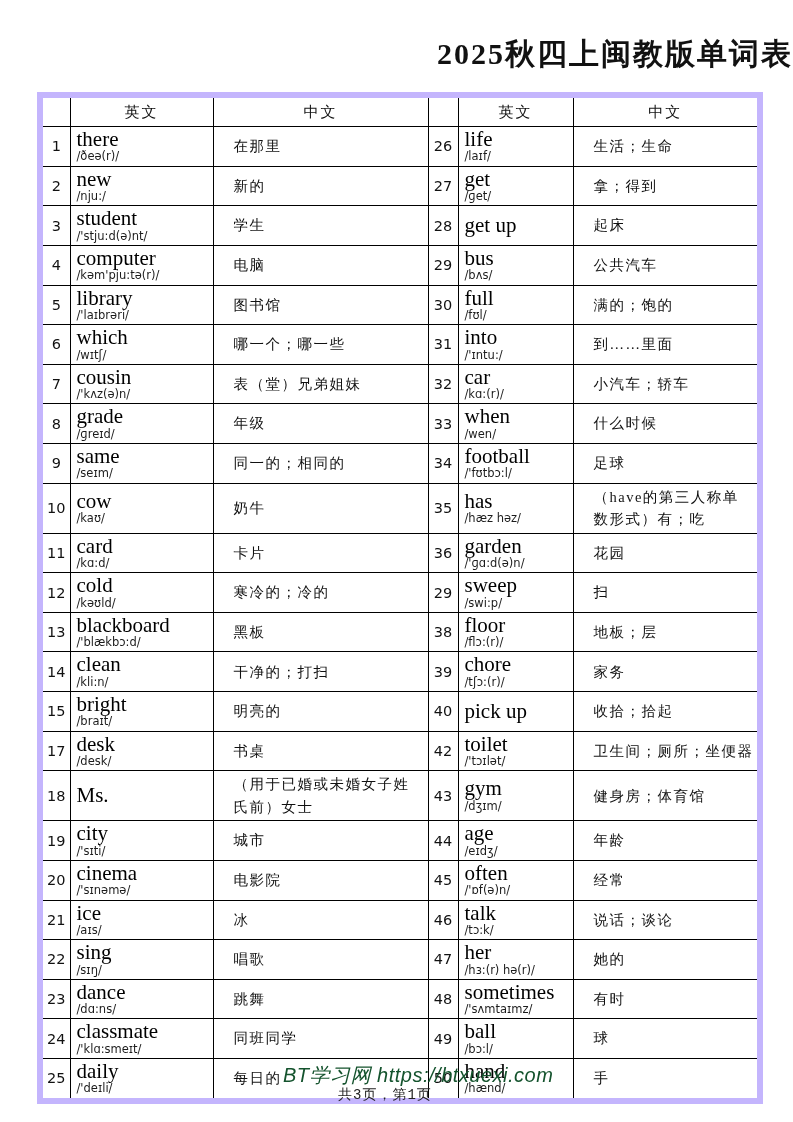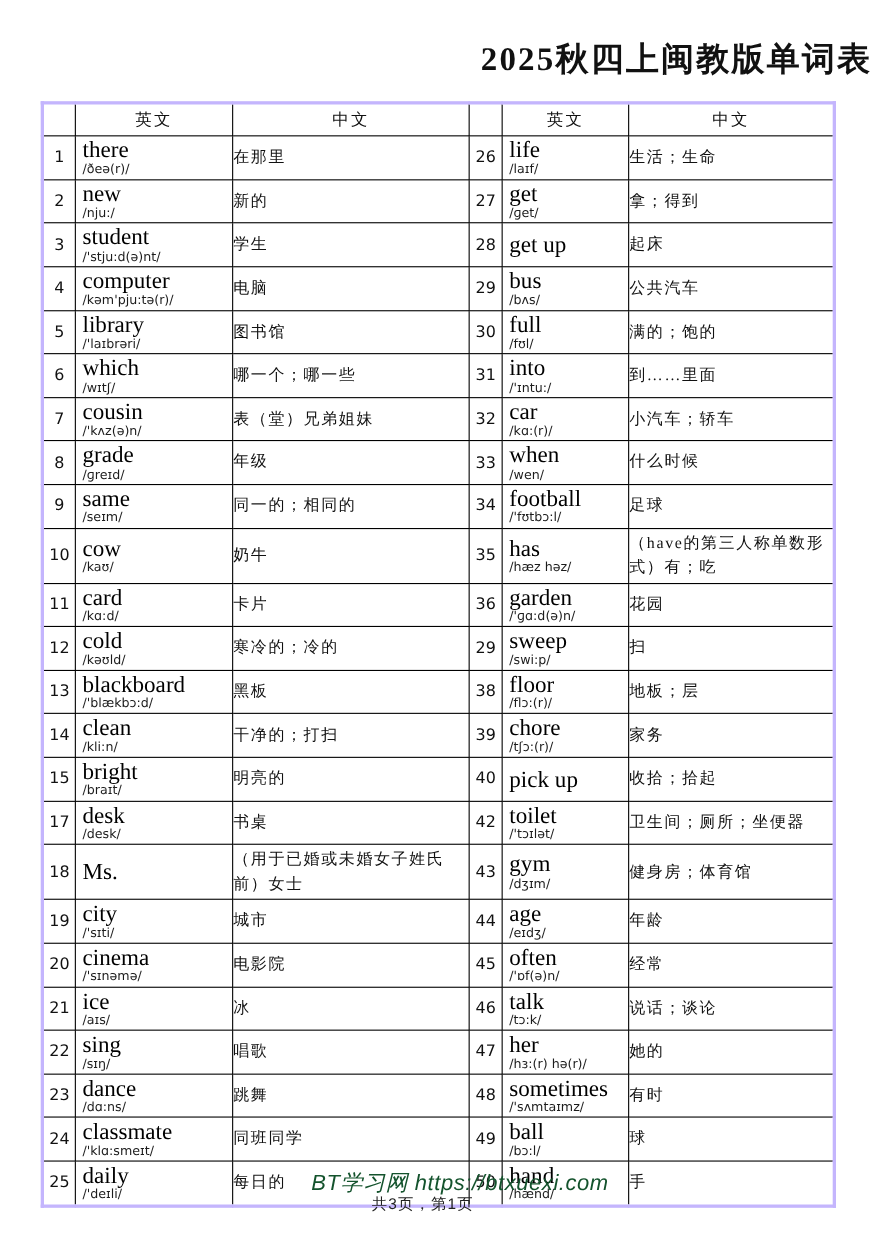--- a/index.html
+++ b/index.html
@@ -27,21 +27,21 @@
     letter-spacing: 2px;
     color: #111;
   }
   table.vocab {
     position: absolute;
     top: 92px;
     left: 37px;
     width: 720px;
     border-collapse: collapse;
     table-layout: fixed;
-    border: 3px solid #c4b5fd;
+    border: 6px solid #c4b5fd;
   }
   table.vocab td {
     border: 1px solid #000;
     overflow: hidden;
     vertical-align: middle;
   }
   tr.hdr td {
     height: 26px;
     text-align: center;
     font-size: 15px;
@@ -66,42 +66,42 @@
     white-space: nowrap;
   }
   td.eng .ipa {
     font-family: "DejaVu Sans", sans-serif;
     font-size: 11.5px;
     line-height: 1.15;
     color: #1c1c1c;
     white-space: nowrap;
   }
   td.chi {
-    padding: 2px 3px 2px 0;
+    padding: 2px 3px 2px 20px;
     font-family: "Liberation Serif", serif;
     font-size: 14.5px;
     letter-spacing: 1.5px;
     line-height: 1.55;
     color: #111;
   }
   .footer-site {
     position: absolute;
     top: 1062px;
     left: 283px;
     font-family: "Liberation Sans", sans-serif;
     font-size: 20px;
     color: #14532d;
     letter-spacing: 0.5px;
     font-style: italic;
   }
   .footer-page {
     position: absolute;
     top: 1086px;
     left: 338px;
-    font-family: Liberation Sans, sans-serif;
+    font-family: Liberation Mono, monospace;
     font-size: 14px;
     color: #222;
     letter-spacing: 1px;
   }
 </style>
 </head>
 <body>
 
 <div class="page-title">2025秋四上闽教版单词表</div>
 

